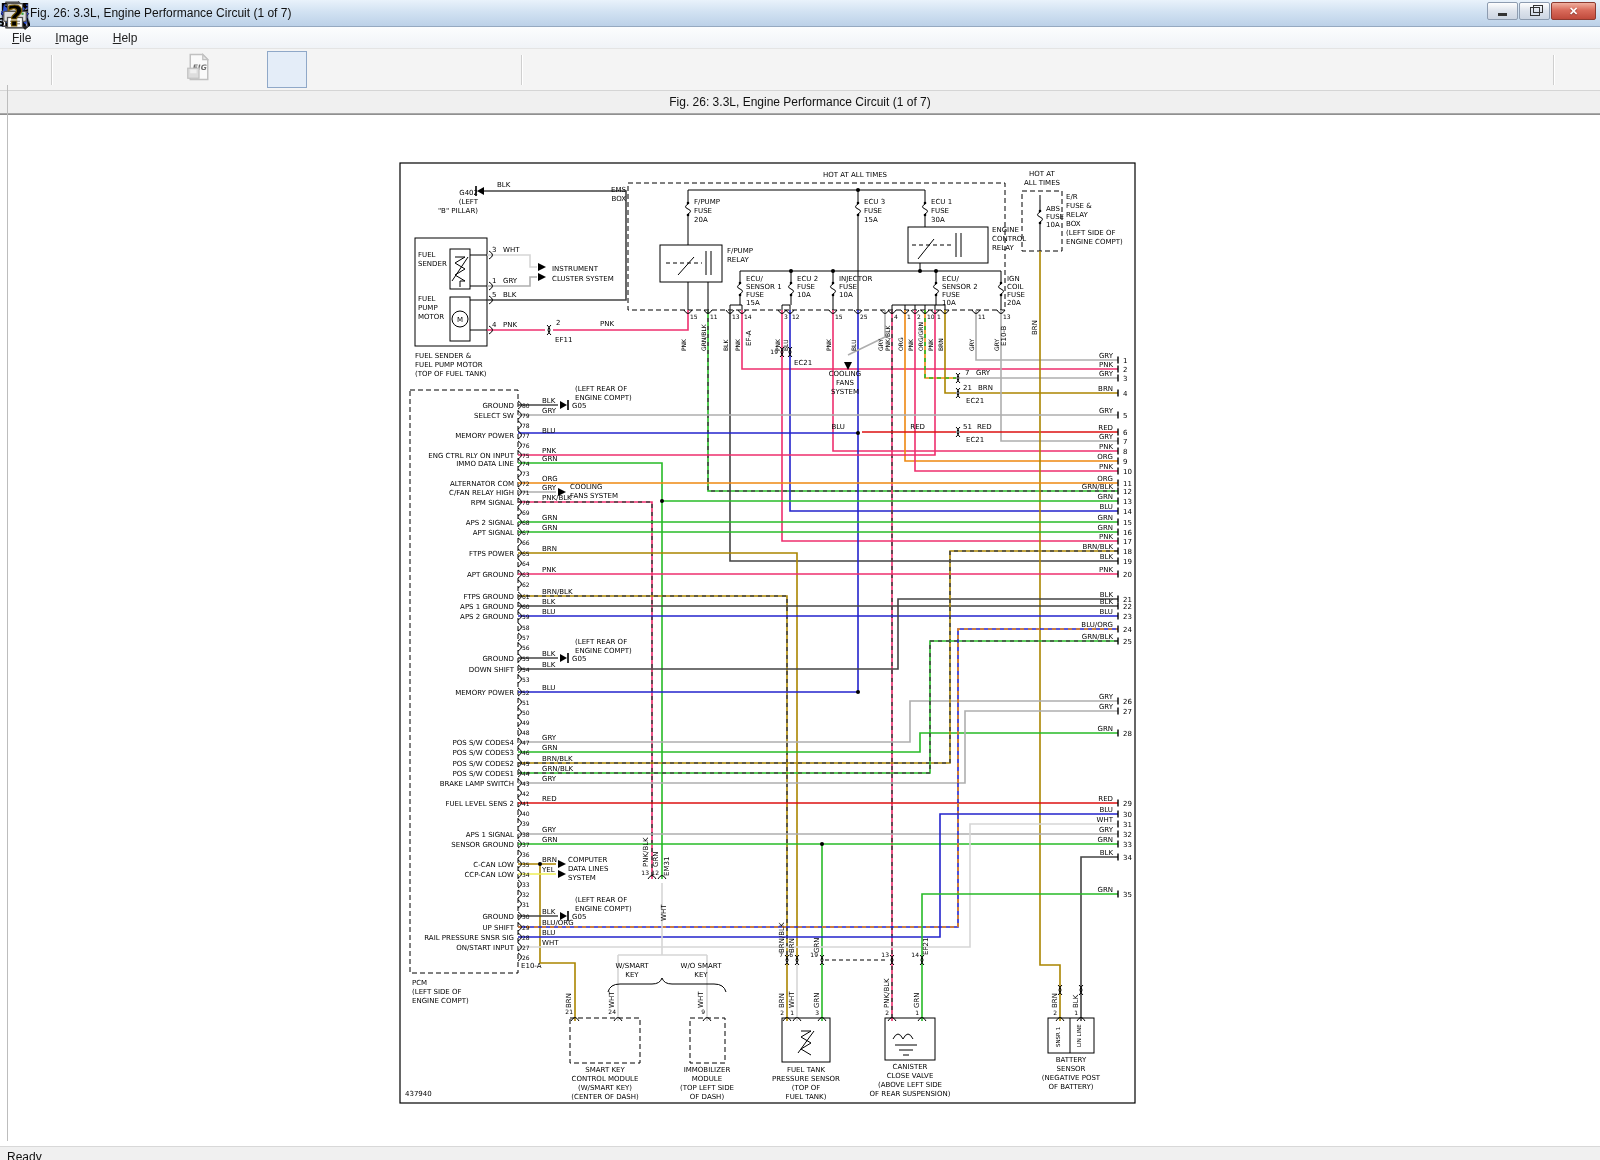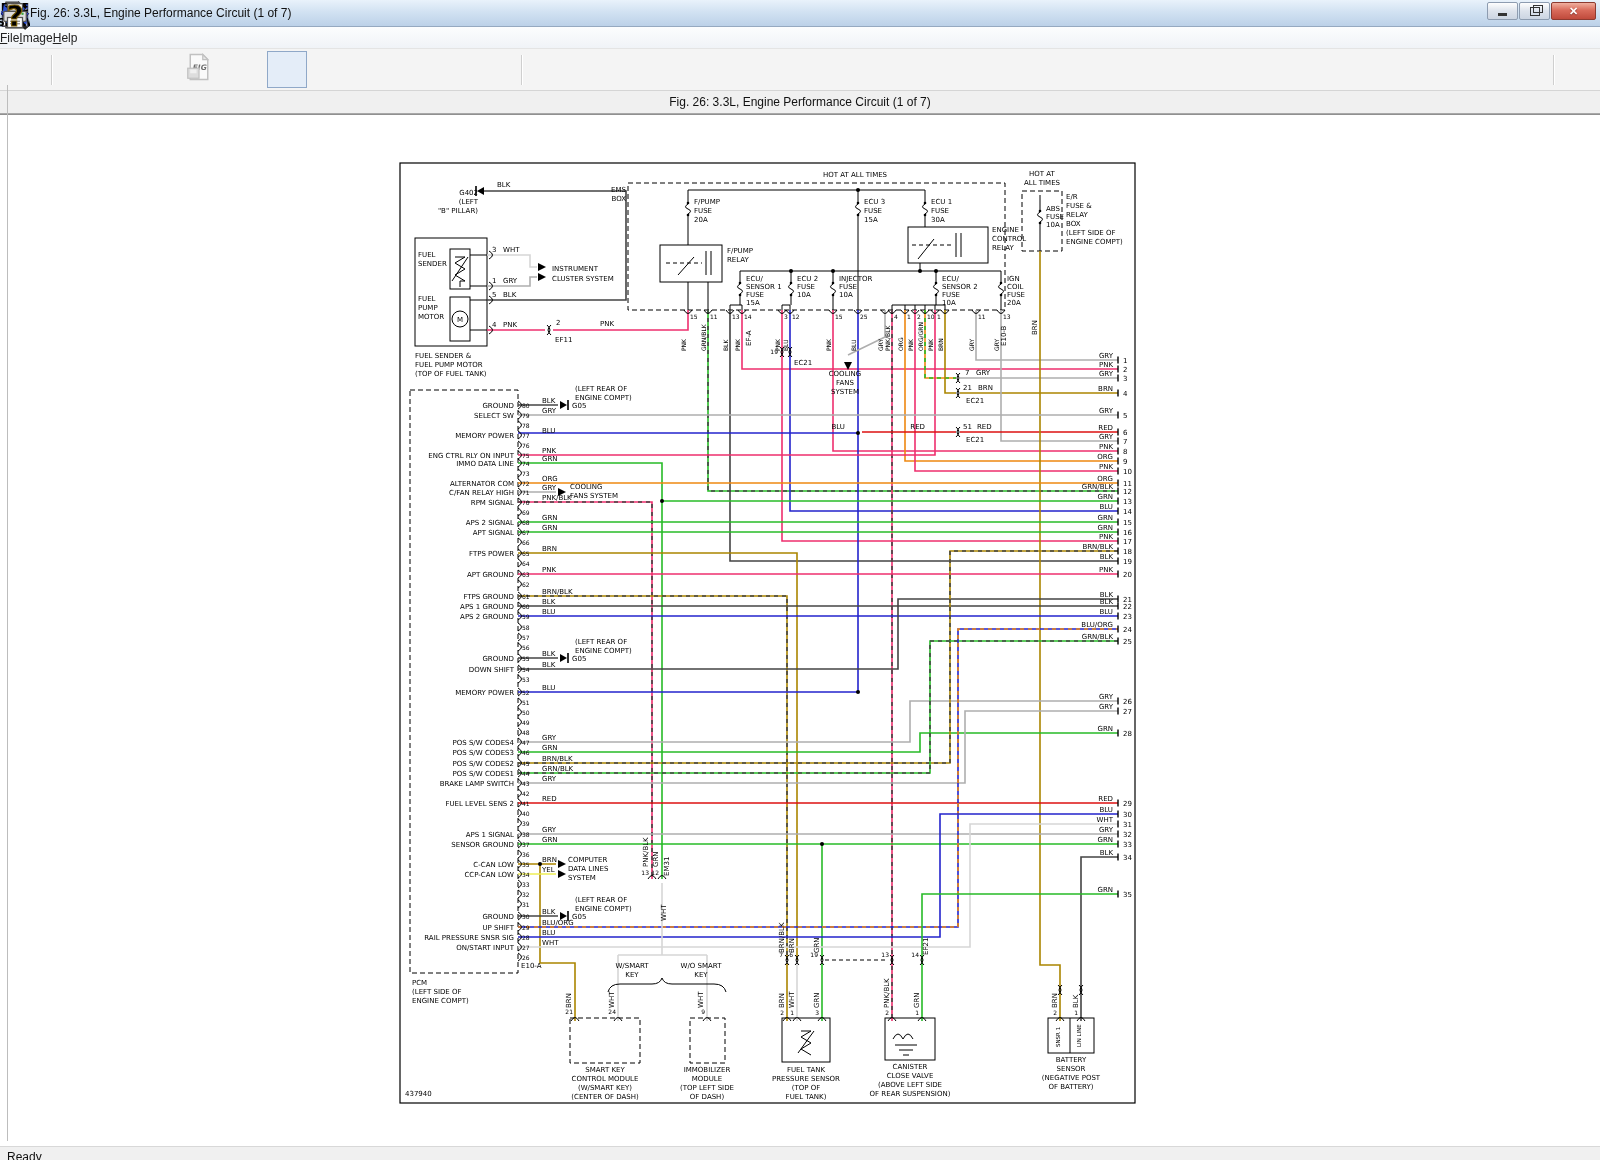--- a/index.html
+++ b/index.html
@@ -10,21 +10,21 @@
   .title-text{font-size:12px;color:#111;flex:1;}
   .win-controls{display:flex;gap:1px;align-self:flex-start;margin-top:2px;}
   .win-btn{width:29px;height:16px;border:1px solid #8d9cb0;border-radius:2px;background:linear-gradient(#fefefe,#dde3ec 50%,#ccd5e2);display:flex;align-items:center;justify-content:center;cursor:default;}
   .win-btn.close{width:43px;background:linear-gradient(#f0b0a0,#d96b5b 45%,#c04a3c);border-color:#8d3a30;}
   .glyph-min{width:9px;height:3px;background:#333;margin-top:6px;}
   .glyph-restore{width:8px;height:7px;border:1px solid #333;position:relative;background:transparent;}
   .glyph-restore:before{content:"";position:absolute;left:2px;top:-3px;width:8px;height:6px;border:1px solid #333;}
   .glyph-x{color:#fff;font-size:11px;font-weight:bold;line-height:1;text-shadow:0 1px 1px #803028;}
   
   .menubar{height:21px;background:linear-gradient(#fcfdfe,#f0f3f7);display:flex;align-items:center;border-bottom:1px solid #e4e4e4;}
-  .menu-item{font-size:12px;color:#222;padding:2px 0;}
+  .menu-item{font-size:12px;color:#222;padding:2px 12px;}
   .menu-item u{text-decoration:underline;}
   
   .toolbar{height:41px;background:#f4f4f4;border-bottom:1px solid #d5d5d5;display:flex;align-items:center;padding-left:6px;}
   .tb-btn{width:40px;height:37px;display:flex;align-items:center;justify-content:center;border:1px solid transparent;margin:0 1px;background:transparent;padding:0;}
   .tb-btn.pressed{border:1px solid #8fa8c8;background:#e4edf8;}
   .tb-btn.disabled{filter:grayscale(1);opacity:.55;}
   .tb-sep{width:0;height:30px;border-left:1px solid #cfcfcf;border-right:1px solid #fff;margin:0 3px;}
   .tb-spring{flex:1;}
   
   .captionbar{height:22px;background:#f0f0f0;border-bottom:1px solid #a8a8a8;display:flex;align-items:center;justify-content:center;position:relative;}

